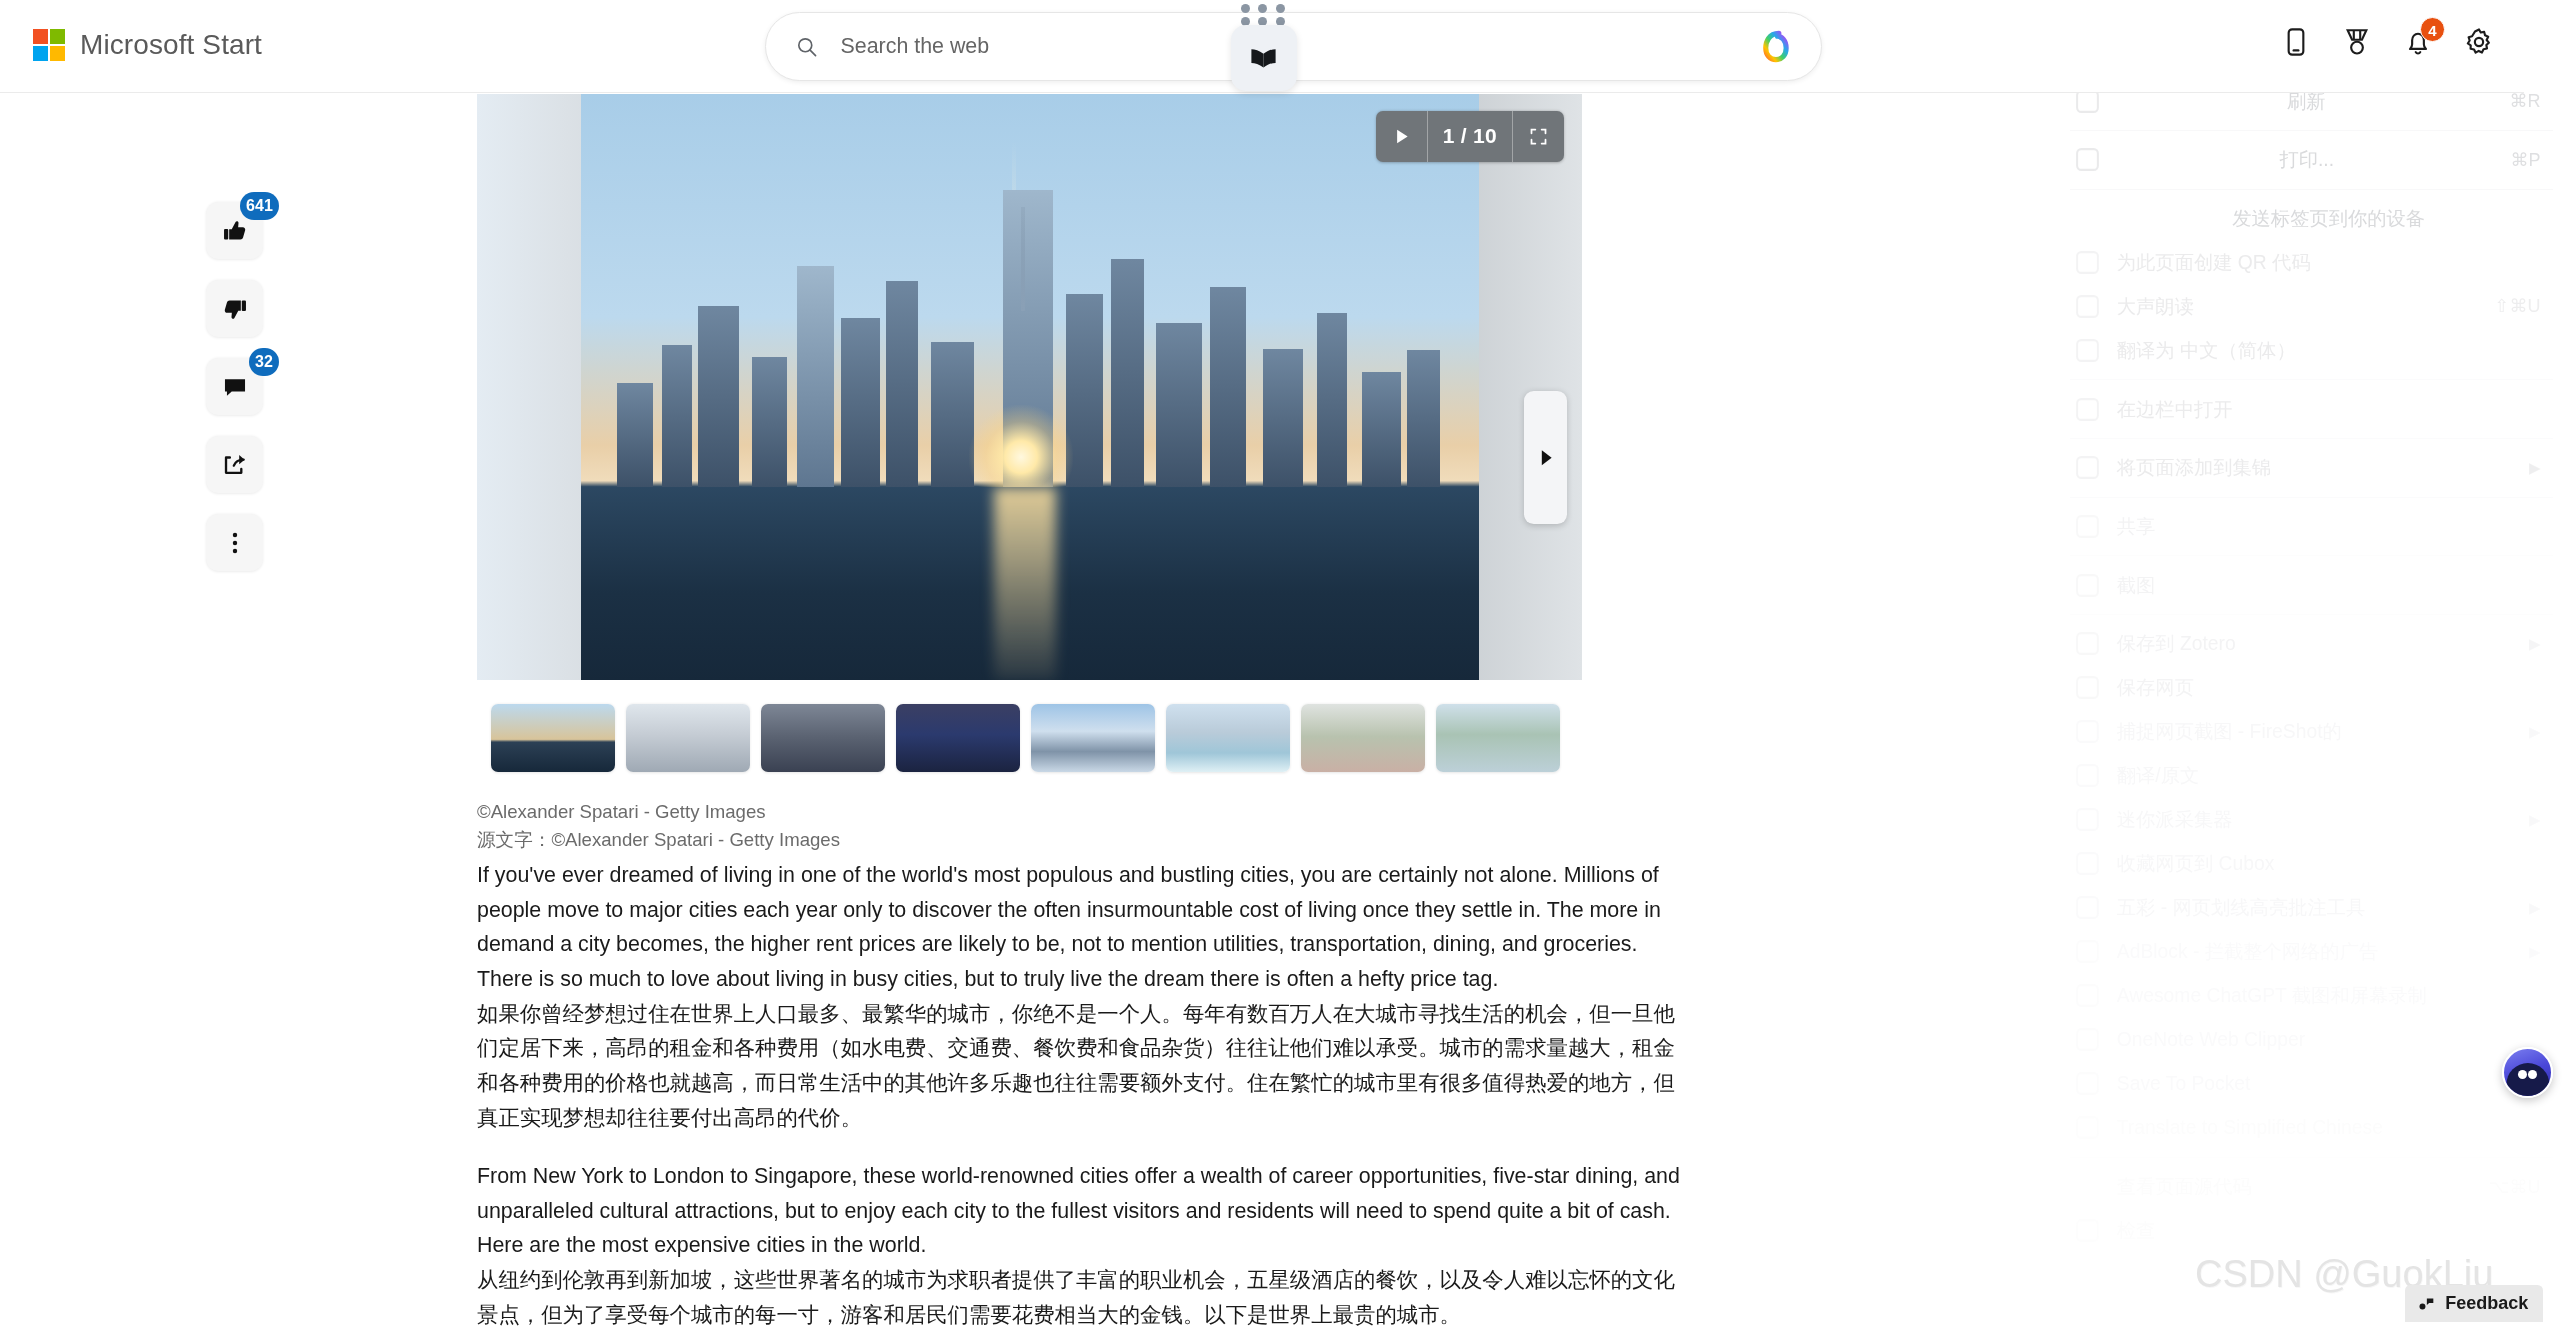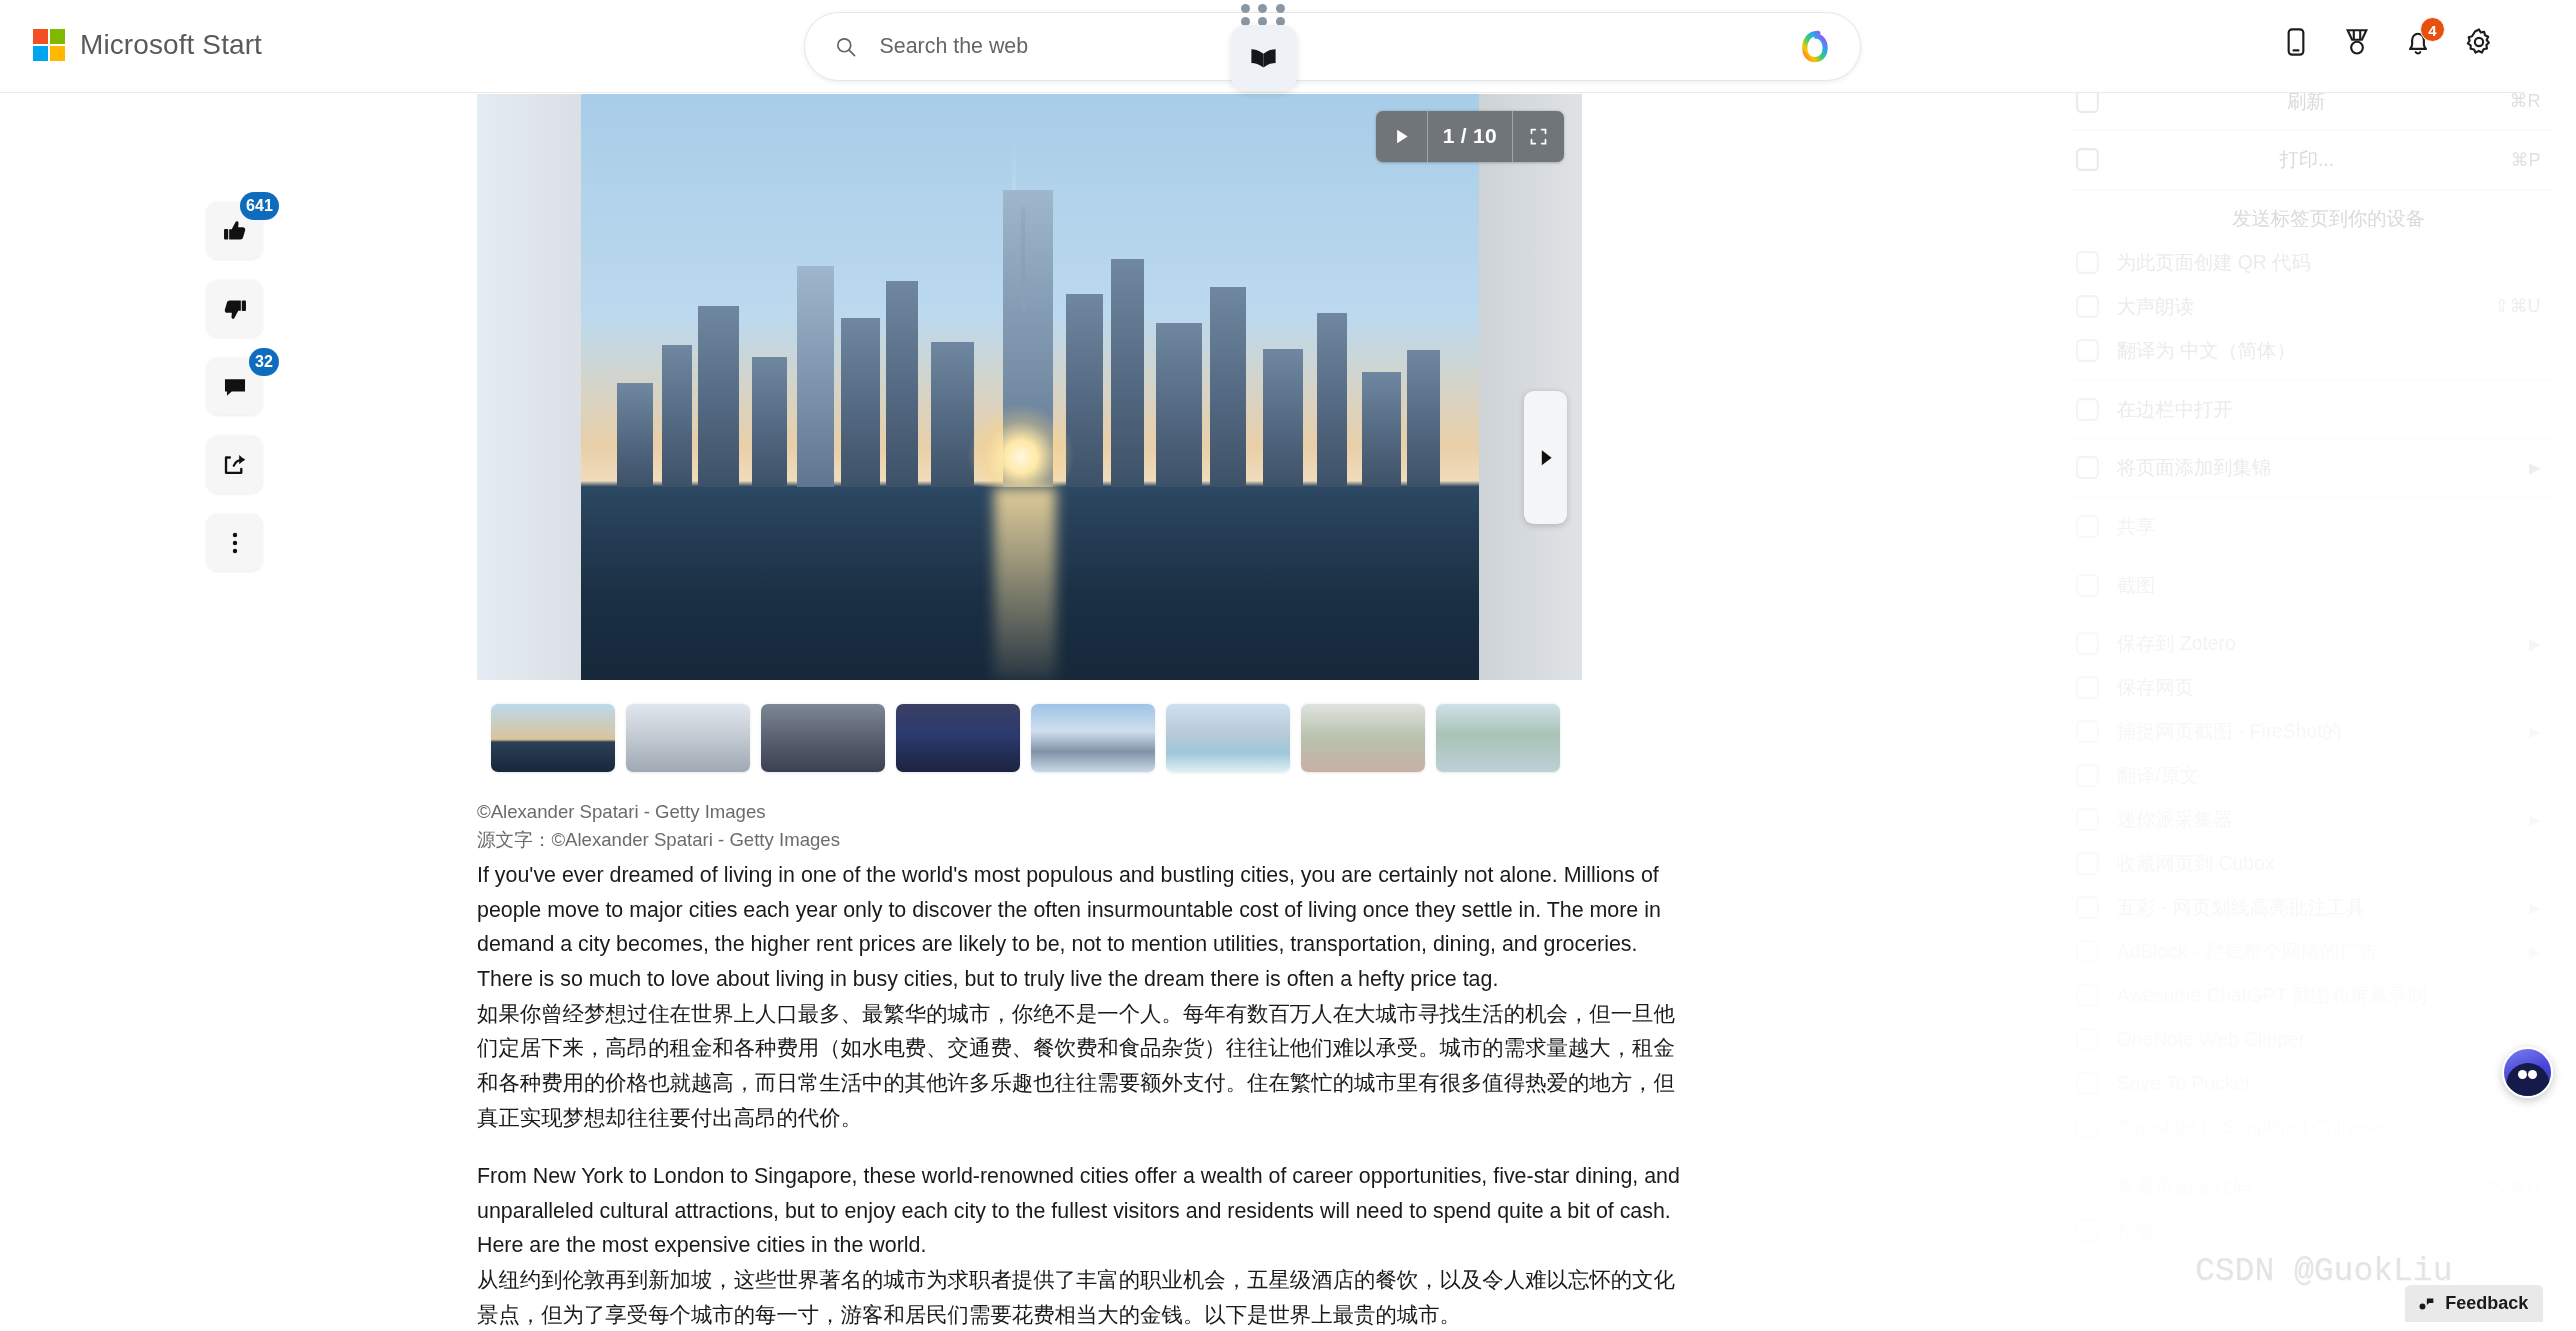--- a/index.html
+++ b/index.html
@@ -28,21 +28,21 @@
   .ms-logo { width: 32px; height: 32px; display: grid;
     grid-template-columns: 1fr 1fr; grid-template-rows: 1fr 1fr; gap: 2.8px; }
   .ms-logo i { display:block; }
   .ms-q1 { background:#f25022; }
   .ms-q2 { background:#7fba00; }
   .ms-q3 { background:#00a4ef; }
   .ms-q4 { background:#ffb900; }
   .brand-name { font-size: 28px; color: #5a5a5a; letter-spacing: 0.1px; white-space: nowrap; }
 
   .searchbar {
-    position: absolute; left: 804px; top: 12.4px;
+    position: absolute; left: 765px; top: 12.4px;
     width: 1057px; height: 69px;
     background: #fff;
     border: 0.7px solid #e6e6e6;
     border-radius: 35px;
     box-shadow: 0 1.4px 5.5px rgba(0,0,0,0.07);
     display: flex; align-items: center;
   }
   .search-icon { margin-left: 29px; width: 23.5px; height: 23.5px; flex: none; color:#5f6368; }
   .search-input {
     flex: 1 1 auto; border: none; outline: none; background: transparent;
@@ -198,24 +198,24 @@
   }
   .assistant-bubble .eye {
     position:absolute; width: 9px; height: 9px; border-radius:50%;
     background:#fff; top: 44%;
   }
   .assistant-bubble .eye.l { left: 30%; }
   .assistant-bubble .eye.r { left: 50%; }
 
   .watermark {
     position: absolute; left: 2195px; top: 1253px;
-    font-size: 33px; color: #e4e4e4;
+    font-size: 38px; color: #e4e4e4;
     text-shadow: 0.7px 0.7px 0 #f7f7f7;
     white-space: nowrap; z-index: 30; pointer-events: none;
-    font-family: Liberation Mono, monospace;
+    font-family: Liberation Sans, sans-serif;
   }
 
   .feedback {
     position: absolute; left: 2405px; top: 1285px;
     height: 37px; padding: 0 15px 0 11px;
     background: #e9e9e9; border-radius: 5.5px 5.5px 0 0;
     display: flex; align-items: center; gap: 8.3px;
     z-index: 80;
   }
   .feedback-label { font-size: 18px; font-weight: 700; color: #1a1a1a; text-align: right; }

